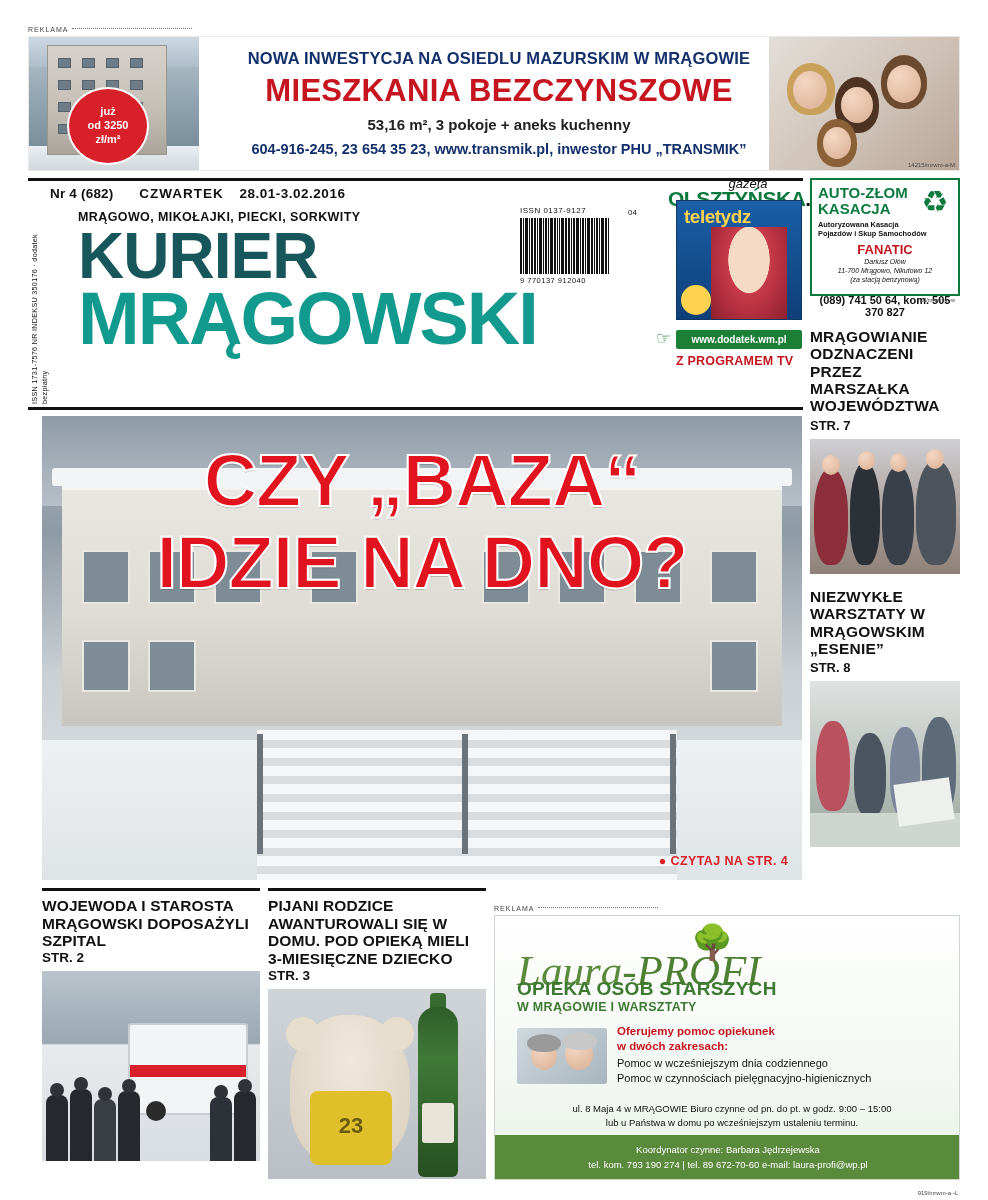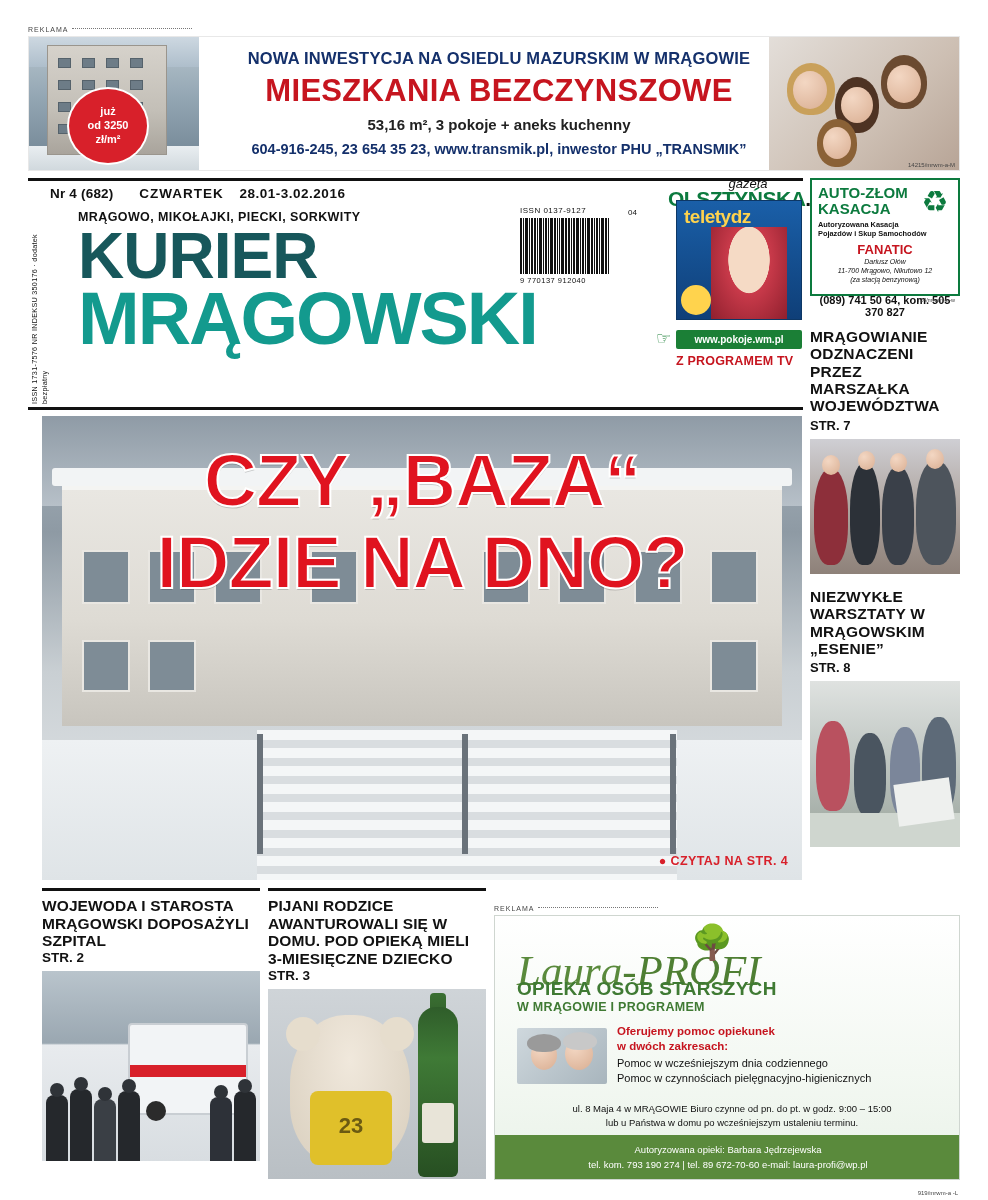--- a/index.html
+++ b/index.html
@@ -499,21 +499,21 @@
     </div>
 
     <div class="tele-ad">
       <div class="tele-title"><span>tele</span><span>tydz</span></div>
       <div class="tele-face"></div>
       <div class="tele-badge"></div>
     </div>
 
     <div class="hand-icon">☞</div>
     <div class="mragowo-bar">
-      <span>www.pokoje.wm.pl</span>
+      <span>www.dodatek.wm.pl</span>
     </div>
     <div class="z-program">Z PROGRAMEM TV</div>
   </div>
 
   <div class="rail">
     <div class="autozlom">
       <div class="recycle">♻</div>
       <div class="az-t1">AUTO-ZŁOM</div>
       <div class="az-t2">KASACJA</div>
       <div class="az-sub" style="white-space:pre-line">Autoryzowana Kasacja
@@ -621,37 +621,37 @@
   </div>
 
   <div class="reklama-label" id="ad-reklama-label">
     <span>REKLAMA</span><span class="reklama-dots"></span>
   </div>
 
   <div class="laura-ad">
     <div class="laura-logo"><span>L</span><span>aura</span><b>-PROFI</b></div>
     <div class="tree">🌳</div>
     <div class="laura-h1">OPIEKA OSÓB STARSZYCH</div>
-    <div class="laura-h2">W MRĄGOWIE I PROGRAMEM</div>
+    <div class="laura-h2">W MRĄGOWIE I WARSZTATY</div>
     <div class="laura-photo">
       <div class="face" style="left:14px;top:12px;width:26px;height:30px"></div>
       <div class="face" style="left:48px;top:10px;width:28px;height:32px"></div>
       <div class="hairblob" style="left:10px;top:6px;width:34px;height:18px;background:#9a9a9a"></div>
       <div class="hairblob" style="left:46px;top:4px;width:34px;height:18px;background:#c8c8c8"></div>
     </div>
     <div class="laura-bullets">
       <div class="lb-head" style="white-space:pre-line">Oferujemy pomoc opiekunek
 w dwóch zakresach:</div>
       <div class="lb-item">Pomoc w wcześniejszym dnia codziennego</div>
       <div class="lb-item">Pomoc w czynnościach pielęgnacyjno-higienicznych</div>
     </div>
     <div class="laura-addr">
       <div>ul. 8 Maja 4 w MRĄGOWIE Biuro czynne od pn. do pt. w godz. 9:00 – 15:00</div>
       <div>lub u Państwa w domu po wcześniejszym ustaleniu terminu.</div>
     </div>
     <div class="laura-footer">
-      <div>Autoryzowana opieki: Barbara Jędrzejewska</div>
+      <div>Koordynator czynne: Barbara Jędrzejewska</div>
       <div>tel. kom. 793 190 274 | tel. 89 672-70-60    e-mail: laura-profi@wp.pl</div>
     </div>
   </div>
   <div class="page-code">919/mrwm-a -L</div>
 
 </div>
 
 </body></html>

